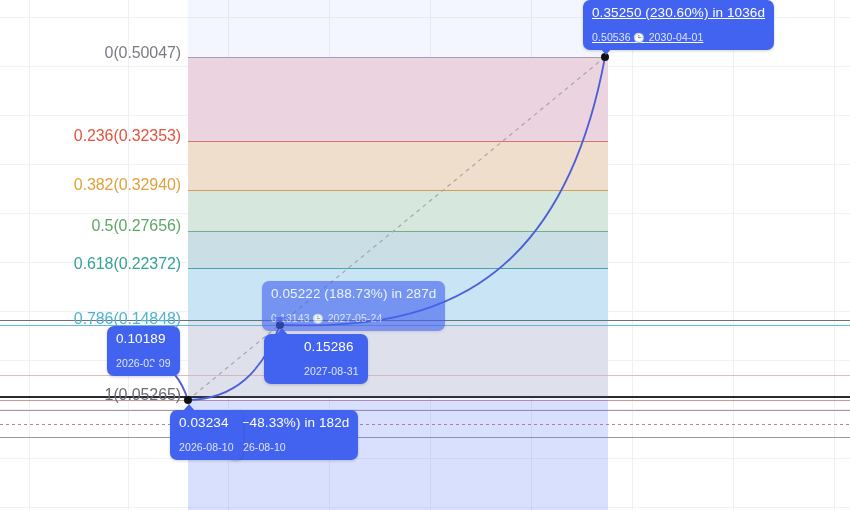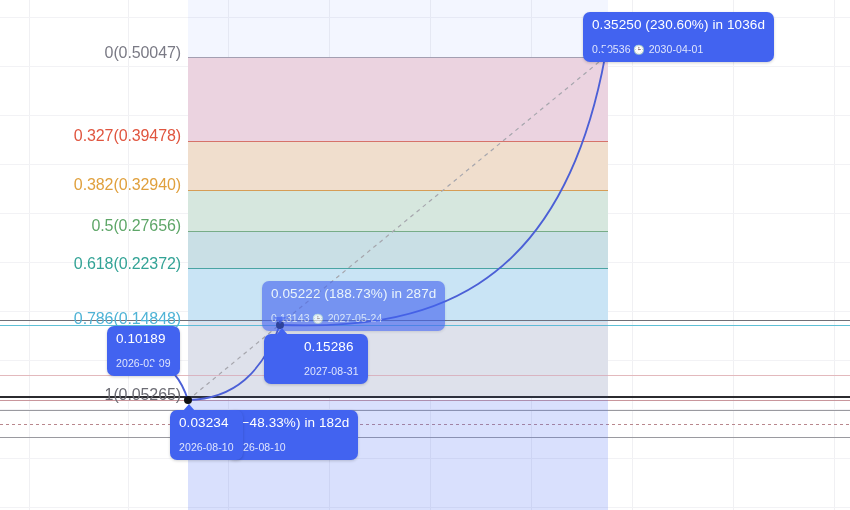--- a/index.html
+++ b/index.html
@@ -112,33 +112,33 @@
   <div class="selblue"></div>
 
   <svg class="overlay" viewBox="0 0 850 510">
     <path d="M188,400 L605,57" fill="none" stroke="#a6a6ad" stroke-width="1.2" stroke-dasharray="4 4"></path>
     <path d="M155,362 C172,366 182,382 188,400" fill="none" stroke="#4b5fd6" stroke-width="1.8"></path>
     <path d="M188,400 C235,399 262,372 280,325" fill="none" stroke="#4b5fd6" stroke-width="1.8"></path>
     <path d="M280,325 C420,330 560,300 605,57" fill="none" stroke="#4b5fd6" stroke-width="1.8"></path>
   </svg>
 
   <div class="axlabel" style="right:669px;top:44px;color:#7a7a85;">0(0.50047)</div>
-  <div class="axlabel" style="right:669px;top:127px;color:#e0553f;">0.327(0.39478)</div>
+  <div class="axlabel" style="right:669px;top:127px;color:#e0553f;">0.236(0.32353)</div>
   <div class="axlabel" style="right:669px;top:176px;color:#e0a03d;">0.382(0.32940)</div>
   <div class="axlabel" style="right:669px;top:217px;color:#5ea668;">0.5(0.27656)</div>
   <div class="axlabel" style="right:669px;top:255px;color:#33a396;">0.618(0.22372)</div>
   <div class="axlabel" style="right:669px;top:310px;color:#4fb3d6;">0.786(0.14848)</div>
   <div class="axlabel" style="right:669px;top:386px;color:#6c6c74;">1(0.05265)</div>
 
   <div class="dot" style="left:151px;top:358px;"></div>
   <div class="dot" style="left:184px;top:396px;"></div>
   <div class="dot" style="left:276px;top:321px;"></div>
   <div class="dot" style="left:601px;top:53px;"></div>
 
-  <div class="tip" style="left:583px;top:12px;">
+  <div class="tip" style="left:583px;top:0;text-decoration:underline;">
     <span class="t1">0.35250 (230.60%) in 1036d</span>
     <span class="t2"><span>0.50536</span> <span class="clock">🕒</span> <span>2030-04-01</span></span>
   </div>
   <div class="tail tail-down" style="left:600px;top:48px;"></div>
 
   <div class="tip ghost" style="left:262px;top:281px;">
     <span class="t1">0.05222 (188.73%) in 287d</span>
     <span class="t2"><span>0.13143</span> <span class="clock">🕒</span> <span>2027-05-24</span></span>
   </div>
   <div class="tail tail-down" style="left:274px;top:317px;opacity:.62;"></div>

